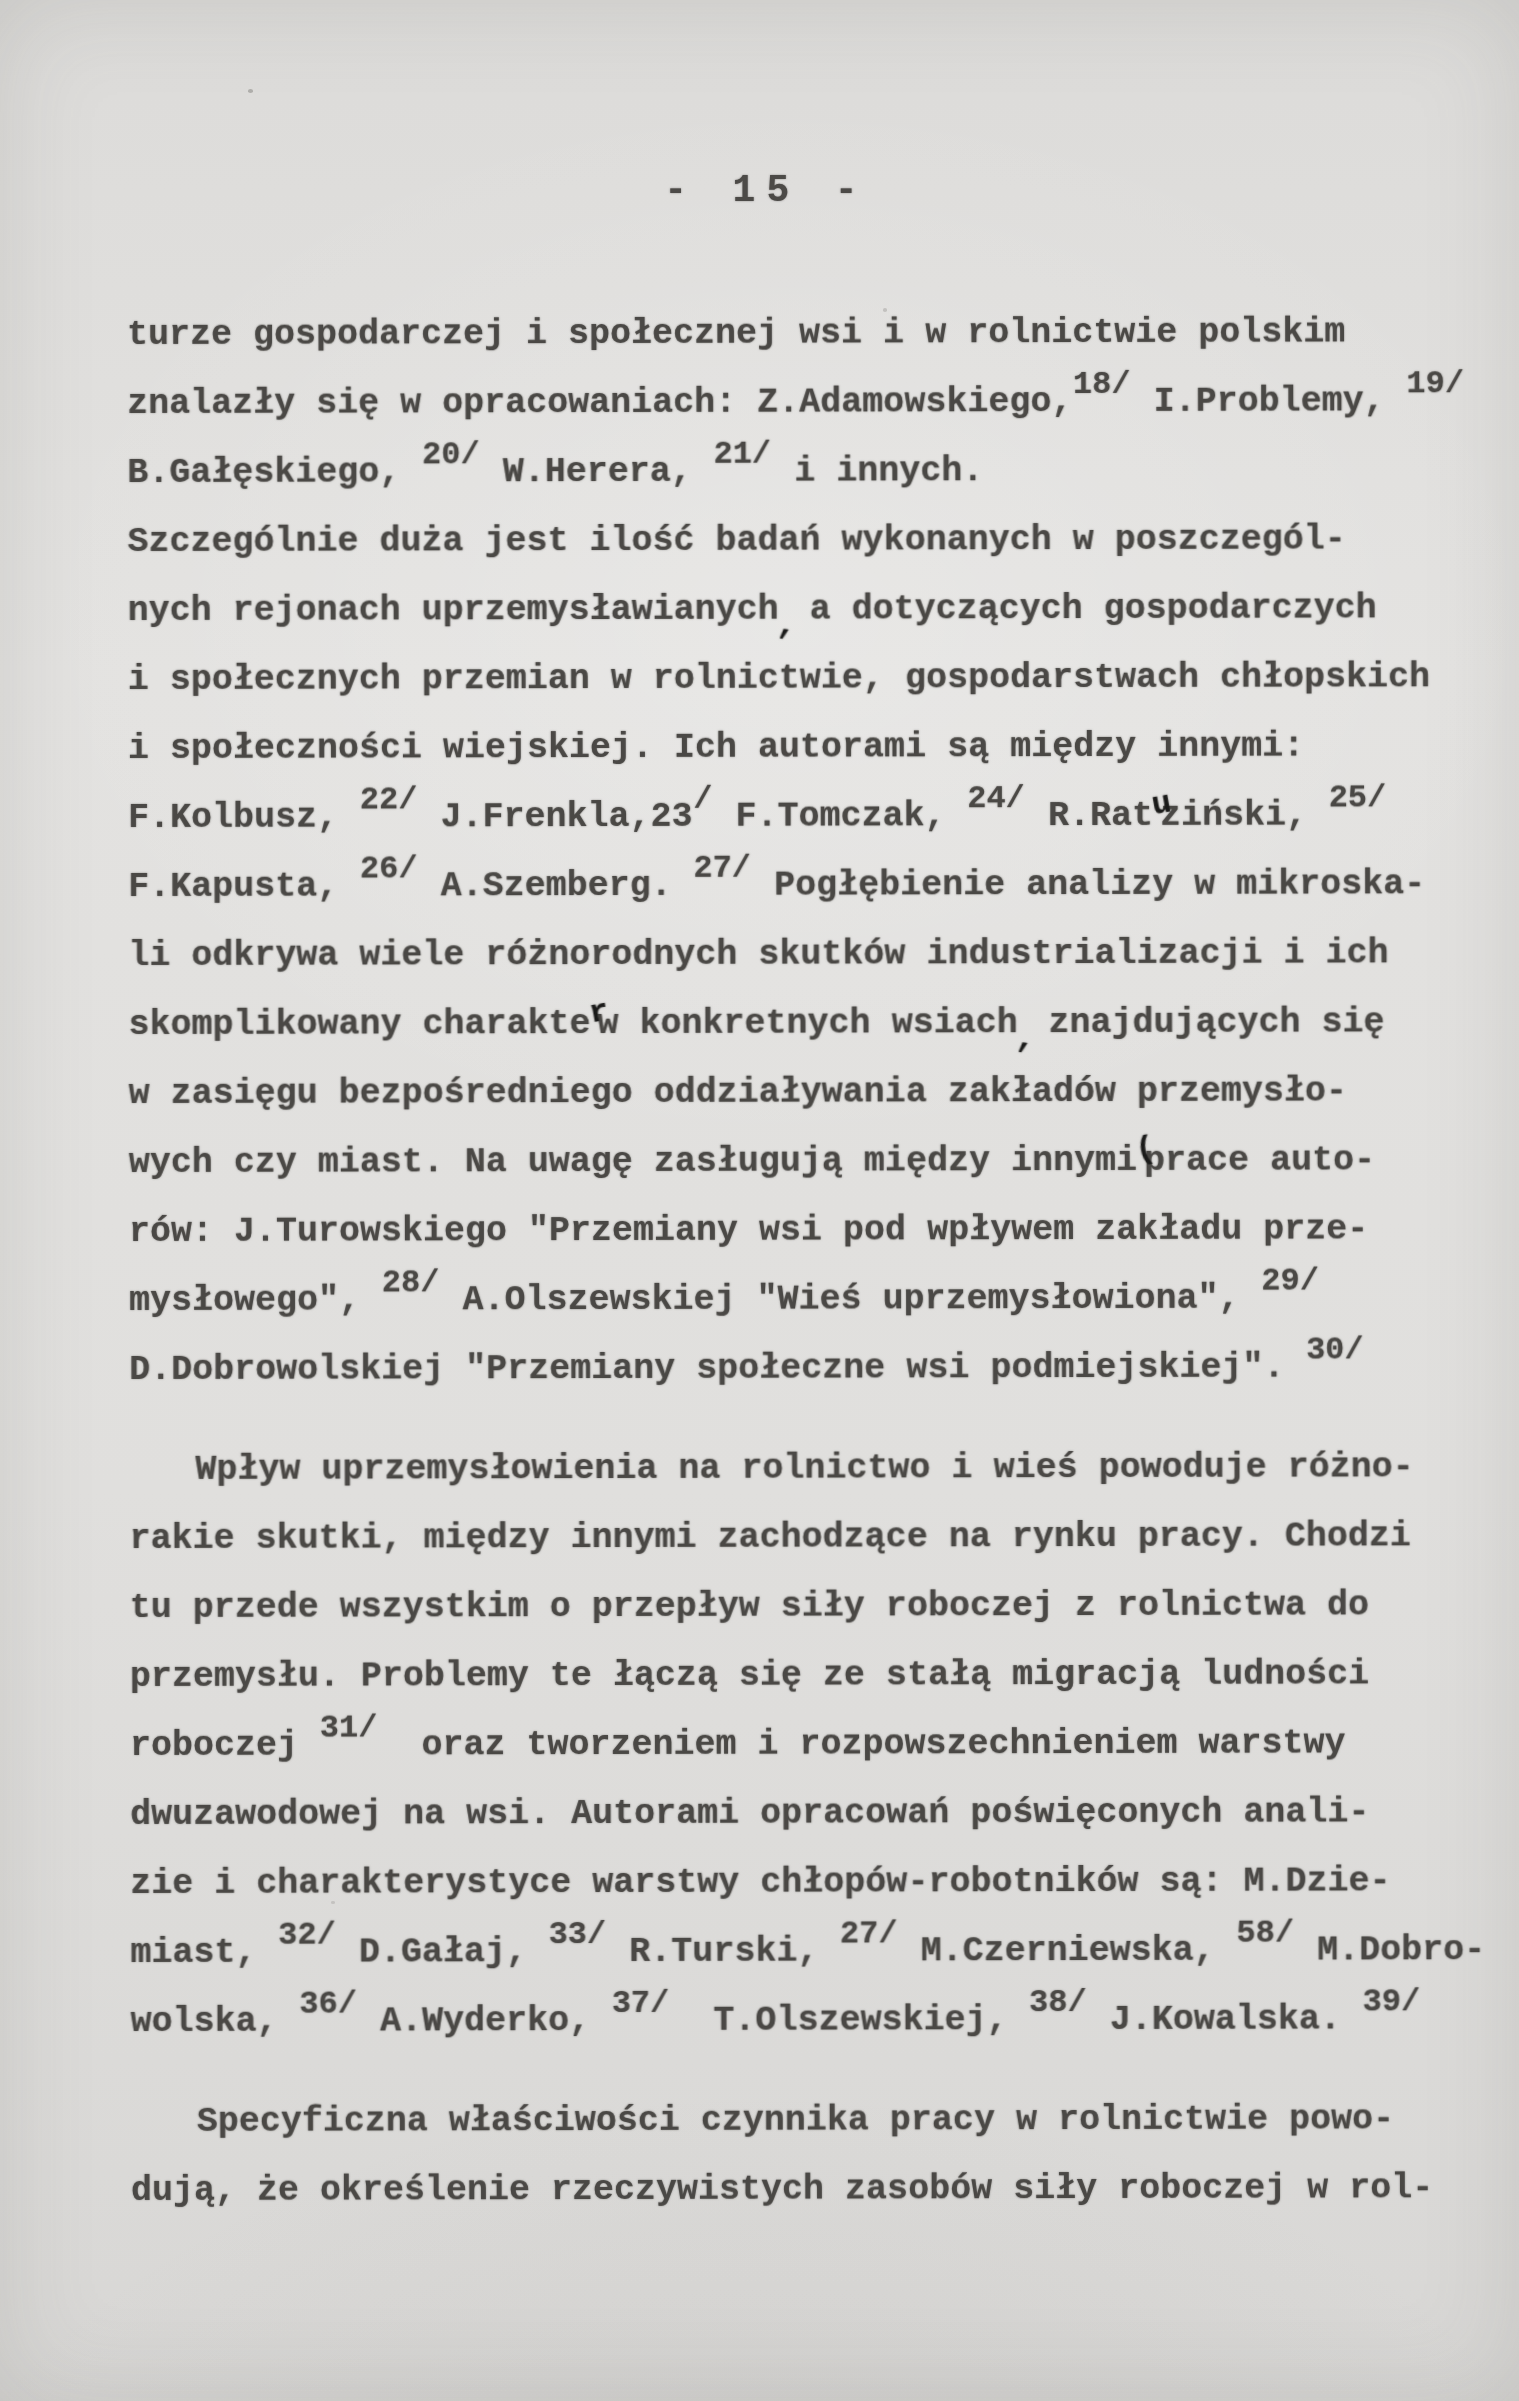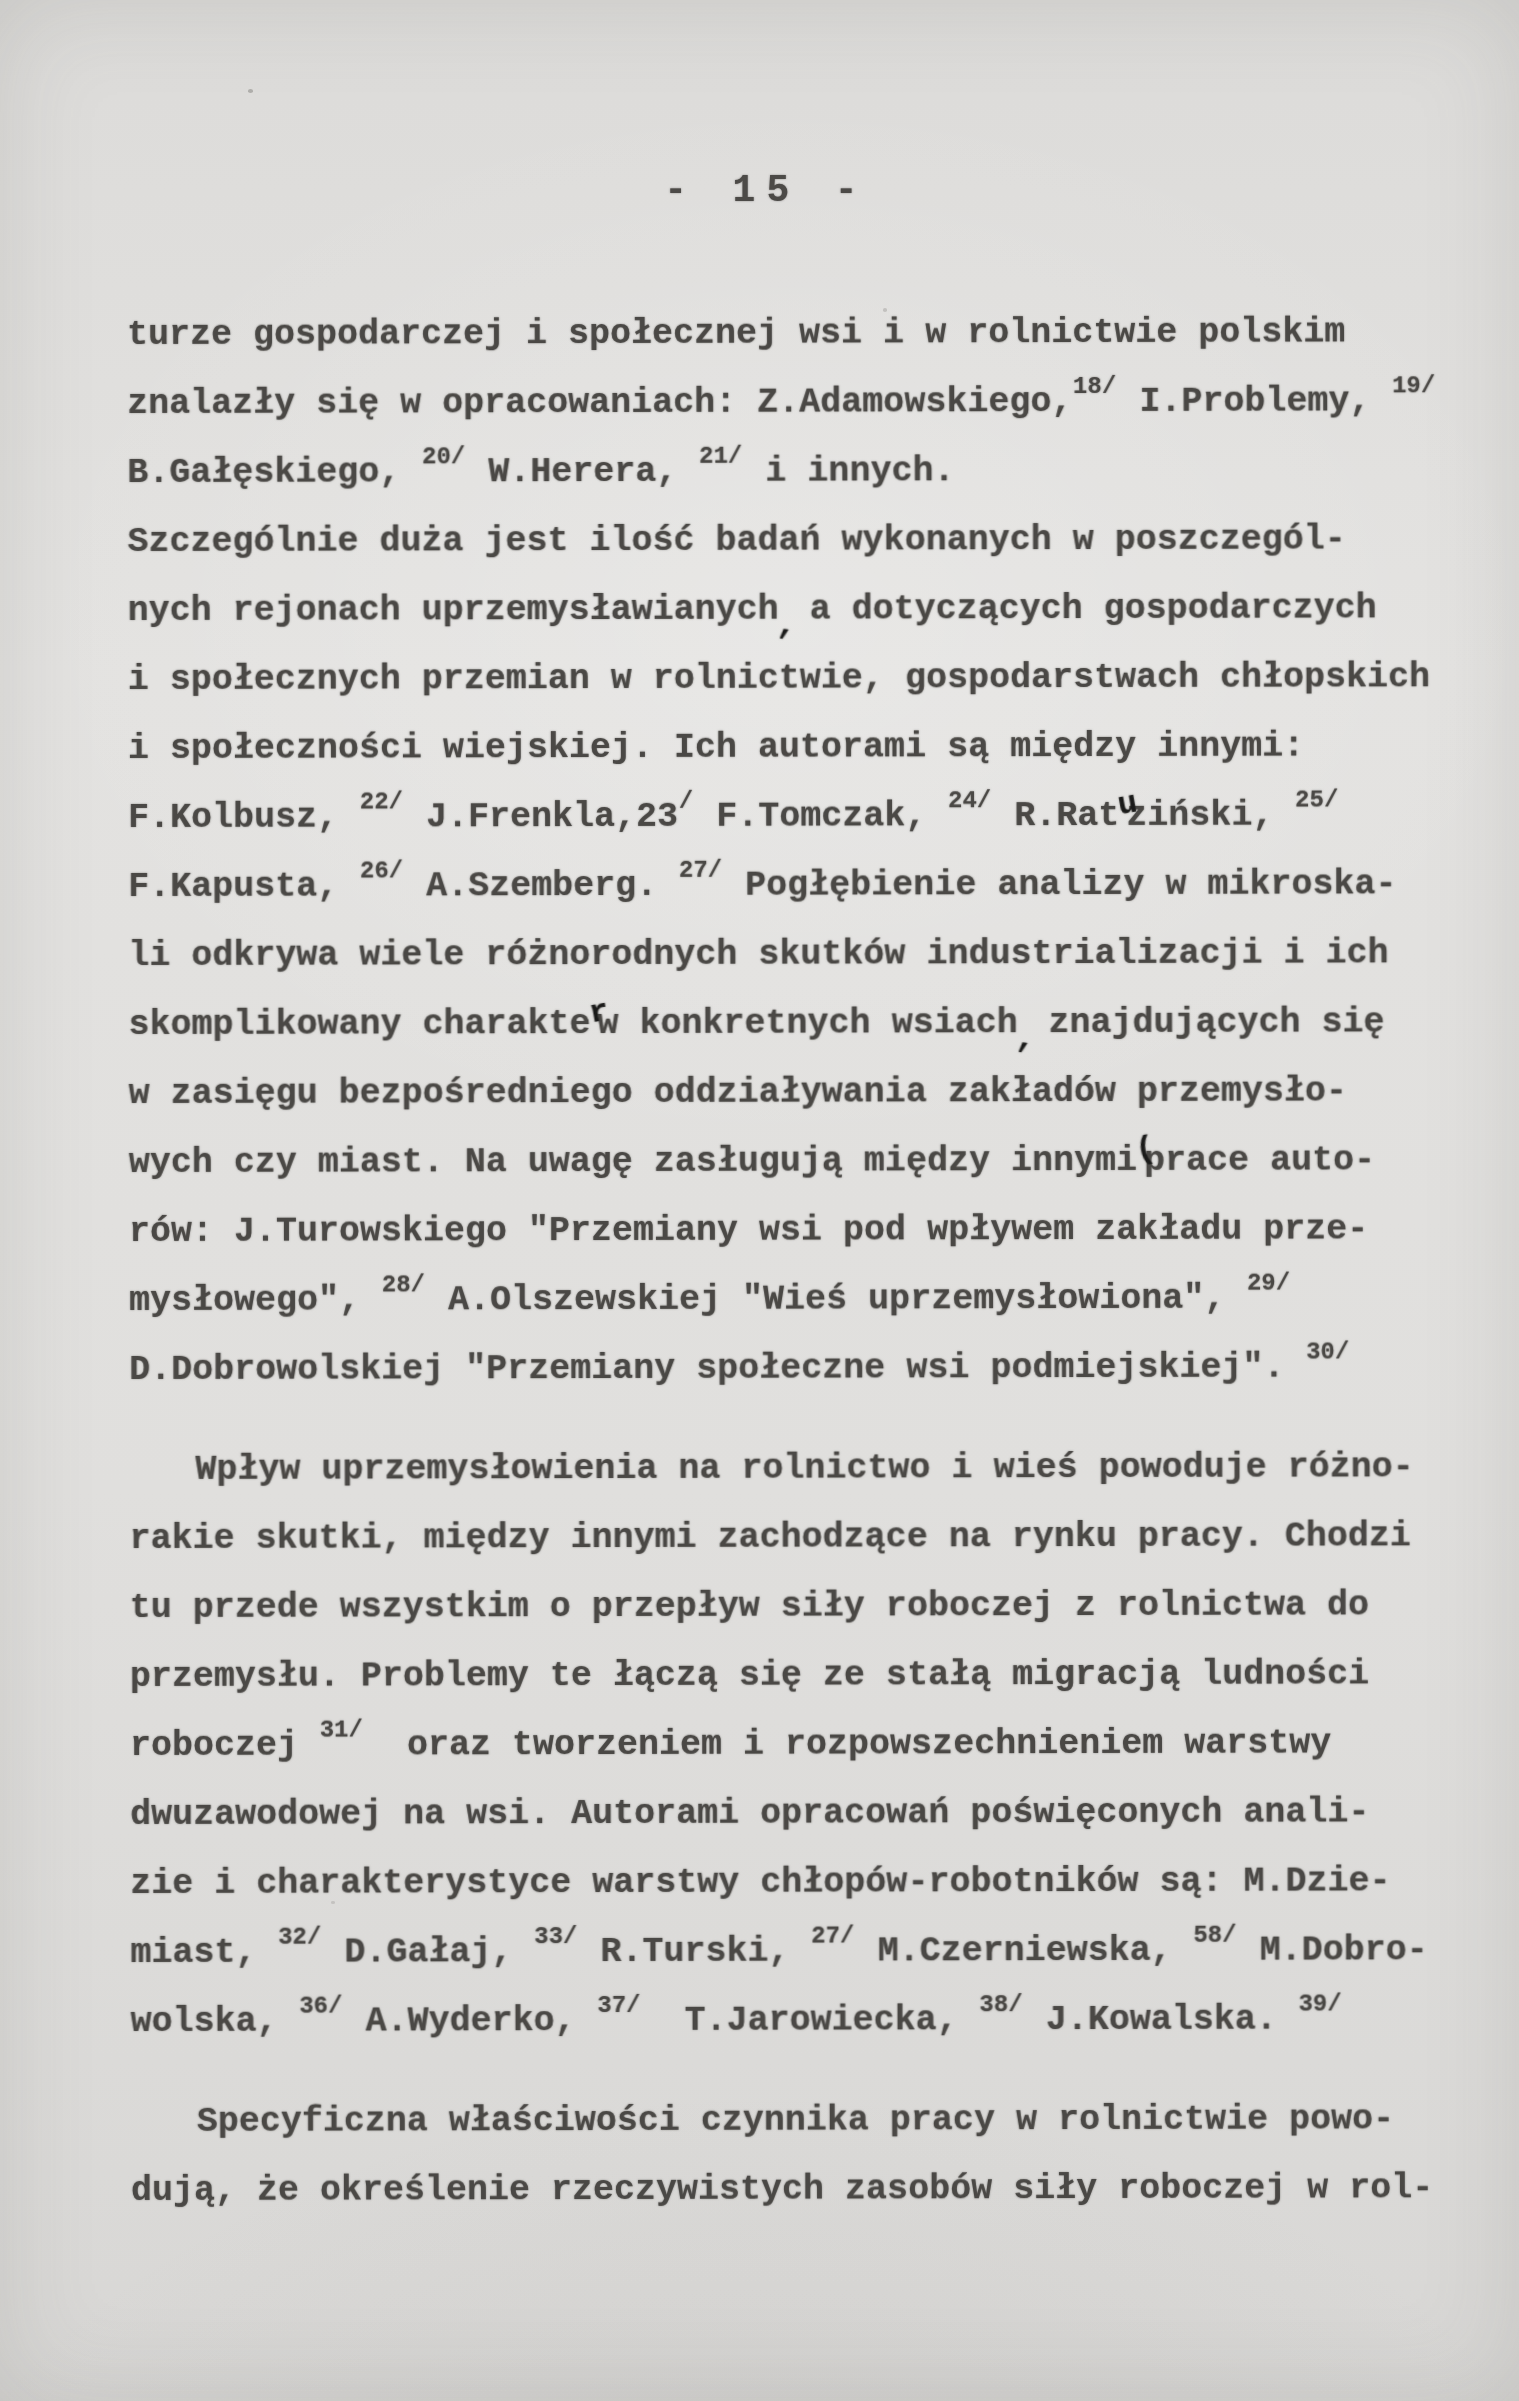--- a/index.html
+++ b/index.html
@@ -61,21 +61,21 @@
   .paragraph { margin: 0; }
   .paragraph.indent { margin-top: 31px; }
   .line {
     white-space: pre;
     line-height: 69px;
     height: 69px;
   }
   .line.first-indent { padding-left: 66px; }
 
   sup.ref {
-    font-size: 24px;
+    font-size: 32px;
     vertical-align: baseline;
     position: relative;
     top: -18.3px;
     line-height: 0;
     margin: 0 2.1px 0 0.7px;
     letter-spacing: 0;
   }
   .pen {
     display: inline-block;
     width: 7px;
@@ -129,21 +129,21 @@
       </div>
       <div class="paragraph indent">
         <div class="line first-indent"><span class="t">Wpływ uprzemysłowienia na rolnictwo i wieś powoduje różno-</span></div>
         <div class="line"><span class="t">rakie skutki, między innymi zachodzące na rynku pracy. Chodzi</span></div>
         <div class="line"><span class="t">tu przede wszystkim o przepływ siły roboczej z rolnictwa do</span></div>
         <div class="line"><span class="t">przemysłu. Problemy te łączą się ze stałą migracją ludności</span></div>
         <div class="line"><span class="t">roboczej </span><sup class="ref">31/</sup><span class="t">  oraz tworzeniem i rozpowszechnieniem warstwy</span></div>
         <div class="line"><span class="t">dwuzawodowej na wsi. Autorami opracowań poświęconych anali-</span></div>
         <div class="line"><span class="t">zie i charakterystyce warstwy chłopów-robotników są: M.Dzie-</span></div>
         <div class="line"><span class="t">miast, </span><sup class="ref">32/</sup><span class="t"> D.Gałaj, </span><sup class="ref">33/</sup><span class="t"> R.Turski, </span><sup class="ref">27/</sup><span class="t"> M.Czerniewska, </span><sup class="ref">58/</sup><span class="t"> M.Dobro-</span></div>
-        <div class="line"><span class="t">wolska, </span><sup class="ref">36/</sup><span class="t"> A.Wyderko, </span><sup class="ref">37/</sup><span class="t">  T.Jarowiecka, </span><sup class="ref">38/</sup><span class="t"> J.Kowalska. </span><sup class="ref">39/</sup></div>
+        <div class="line"><span class="t">wolska, </span><sup class="ref">36/</sup><span class="t"> A.Wyderko, </span><sup class="ref">37/</sup><span class="t">  T.Olszewskiej, </span><sup class="ref">38/</sup><span class="t"> J.Kowalska. </span><sup class="ref">39/</sup></div>
       </div>
       <div class="paragraph indent">
         <div class="line first-indent"><span class="t">Specyficzna właściwości czynnika pracy w rolnictwie powo-</span></div>
         <div class="line"><span class="t">dują, że określenie rzeczywistych zasobów siły roboczej w rol-</span></div>
       </div>
     </div>
 </div>
 
 
 </body></html>

